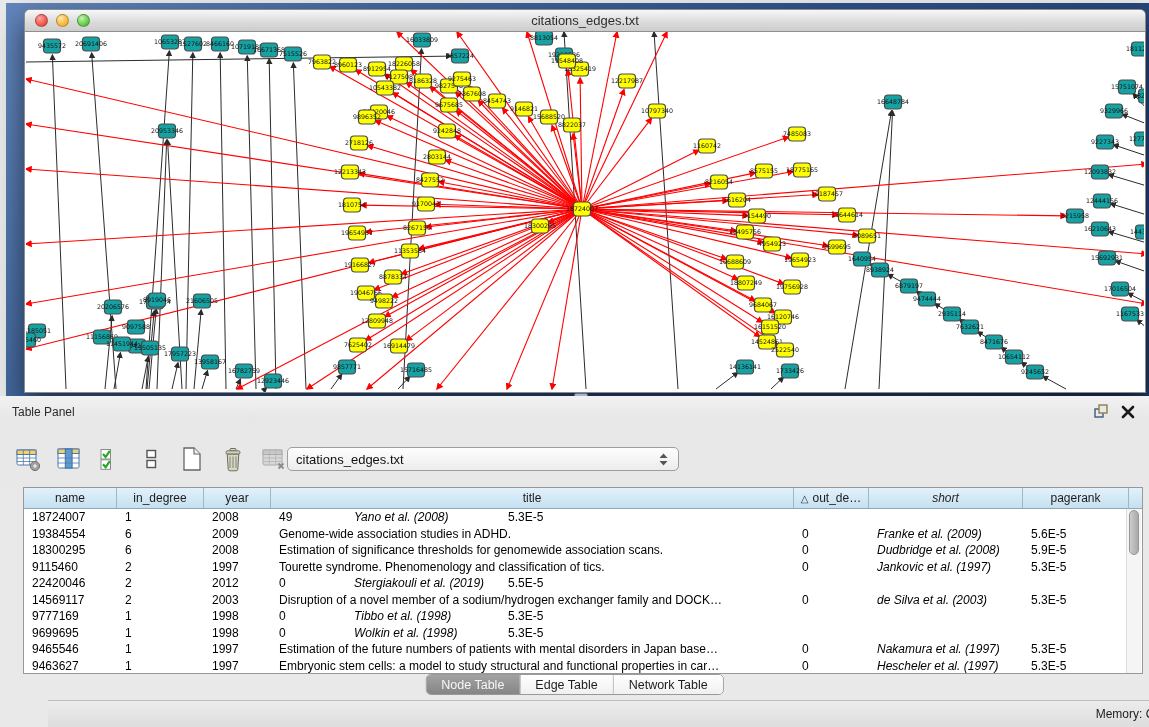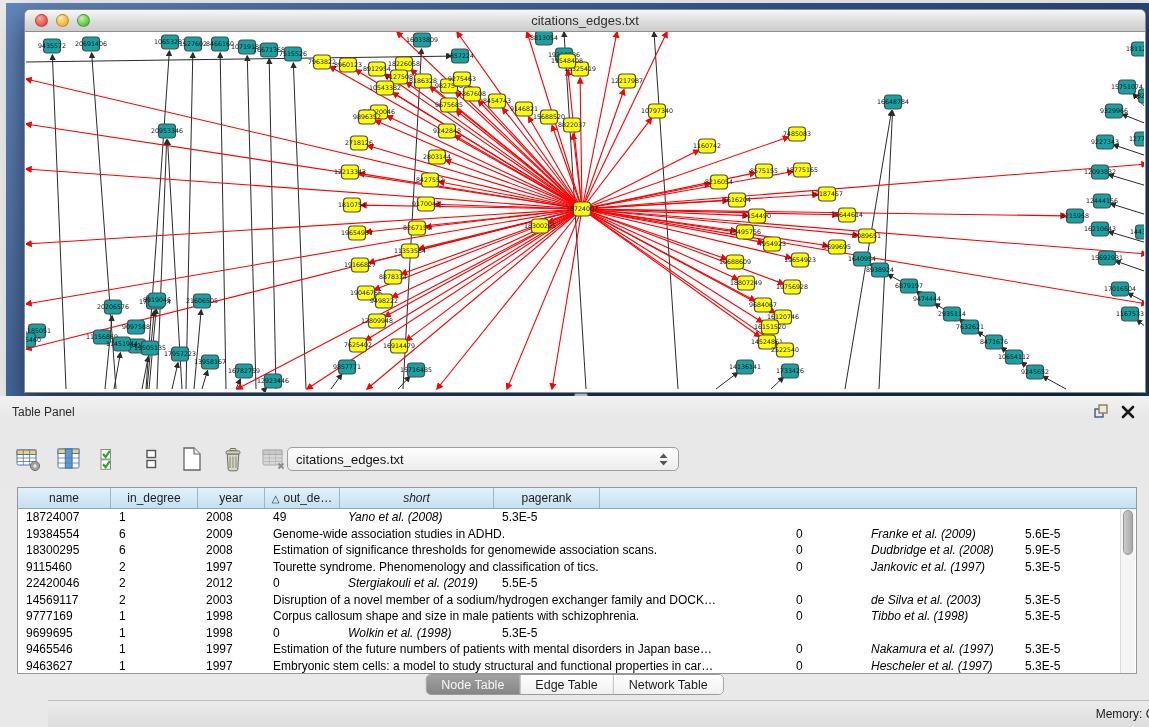--- a/index.html
+++ b/index.html
@@ -35,21 +35,21 @@
   .panel-actions .icon-btn{cursor:default;display:flex;}
 
   .toolbar{position:absolute;left:0;top:420px;width:1149px;height:67px;background:#e8e8e8;}
   .toolbar-icons{position:absolute;left:14px;top:26px;display:flex;gap:13px;align-items:center;}
   .tool-btn{width:28px;height:26px;display:flex;align-items:center;justify-content:center;}
   .dropdown{position:absolute;left:287px;top:27px;width:392px;height:24px;
     background:linear-gradient(#fefefe,#ececec);border:1px solid #9e9e9e;border-radius:5px;
     display:flex;align-items:center;font-size:13px;padding:0 8px;color:#111;box-sizing:border-box;}
   .dropdown .arrows{margin-left:auto;display:flex;}
 
-  .table-wrap{position:absolute;left:17px;top:487px;width:1120px;height:187px;
+  .table-wrap{position:absolute;left:23px;top:487px;width:1120px;height:187px;
     border:1px solid #989898;background:#fff;overflow:hidden;box-sizing:border-box;}
   .thead{display:flex;height:21px;background:linear-gradient(#e2f1fb,#c5e0f0);
     border-bottom:1px solid #8fa8b8;box-sizing:border-box;}
   .th{font-size:12px;color:#1c1c1c;display:flex;align-items:center;justify-content:center;
     border-right:1px solid #9db7c7;box-sizing:border-box;overflow:hidden;white-space:nowrap;flex:none;}
   .th .sortglyph{font-size:10px;margin-right:4px;color:#14324a;}
   .tr{display:flex;height:16.5px;align-items:center;}
   .td{font-size:12px;color:#000;padding-left:8px;box-sizing:border-box;
     overflow:hidden;white-space:nowrap;flex:none;}
   .c0{width:93px;} .c1{width:87px;} .c2{width:67px;} .c3{width:523px;}
@@ -798,20 +798,21 @@
       </svg>
     </span>
   </div>
 </div>
 
 <div class="table-wrap">
   <div class="thead">
       <div class="th c0">name</div>
       <div class="th c1">in_degree</div>
       <div class="th c2">year</div>
+      <div class="th c3">title</div>
       <div class="th c4"><span class="sortglyph">△</span>out_de…</div>
       <div class="th c5">short</div>
       <div class="th c6">pagerank</div>
     </div>
   <div>
       <div class="tr">
         <div class="td c0">18724007</div>
         <div class="td c1">1</div>
         <div class="td c2">2008</div>
         <div class="td c4">49</div>
@@ -859,21 +860,20 @@
         <div class="td c2">2003</div>
         <div class="td c3">Disruption of a novel member of a sodium/hydrogen exchanger family and DOCK…</div>
         <div class="td c4">0</div>
         <div class="td c5">de Silva et al. (2003)</div>
         <div class="td c6">5.3E-5</div>
       </div>
       <div class="tr">
         <div class="td c0">9777169</div>
         <div class="td c1">1</div>
         <div class="td c2">1998</div>
-        <div class="td c3">Corpus callosum shape and size in male patients with schizophrenia.</div>
         <div class="td c4">0</div>
         <div class="td c5">Tibbo et al. (1998)</div>
         <div class="td c6">5.3E-5</div>
       </div>
       <div class="tr">
         <div class="td c0">9699695</div>
         <div class="td c1">1</div>
         <div class="td c2">1998</div>
         <div class="td c4">0</div>
         <div class="td c5">Wolkin et al. (1998)</div>

